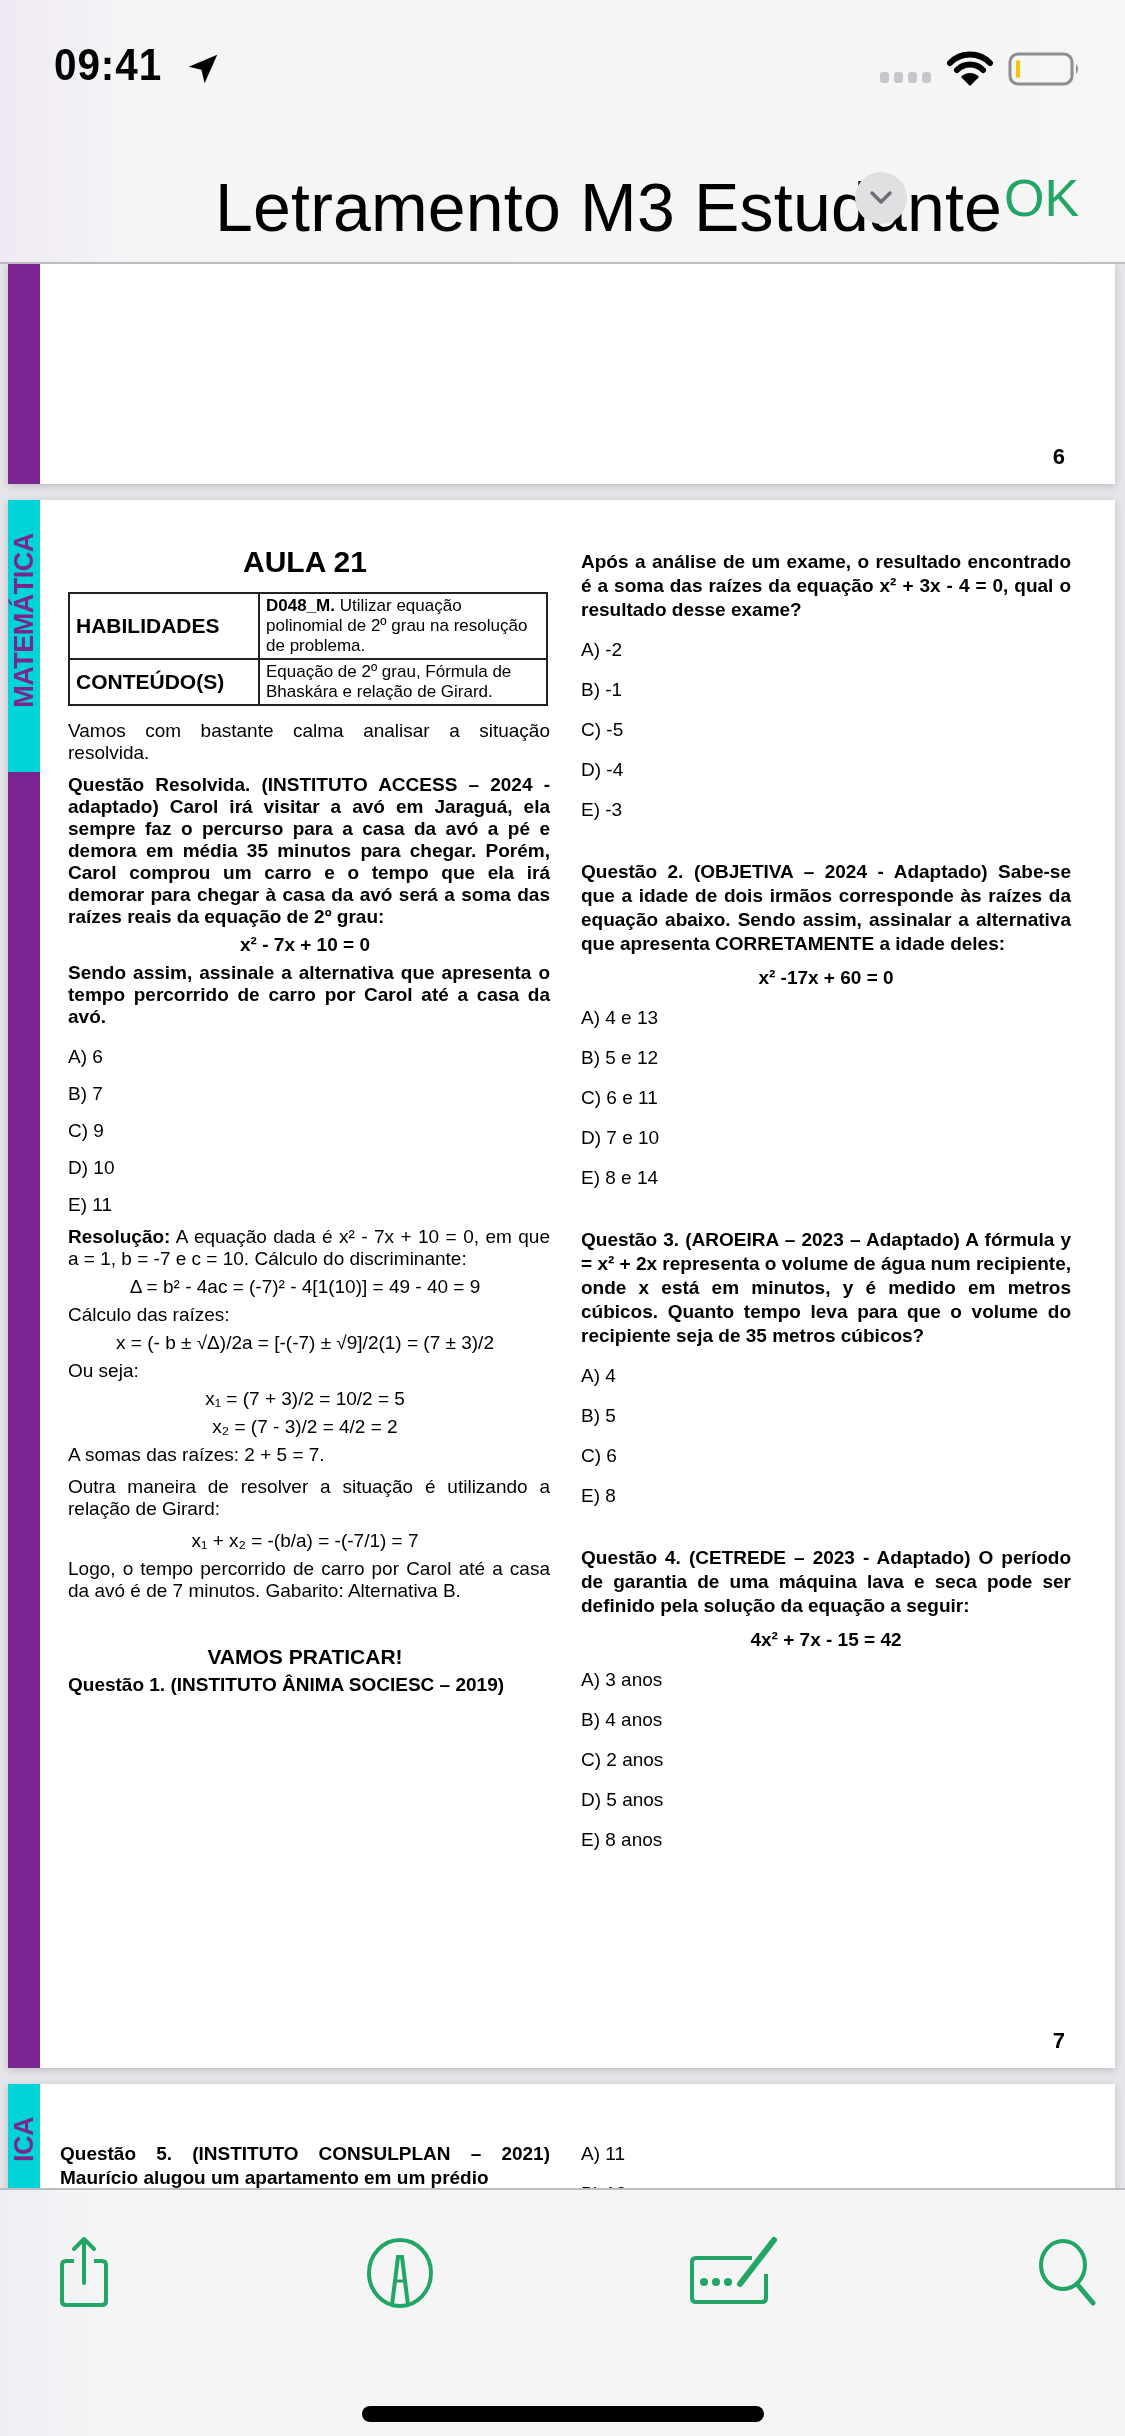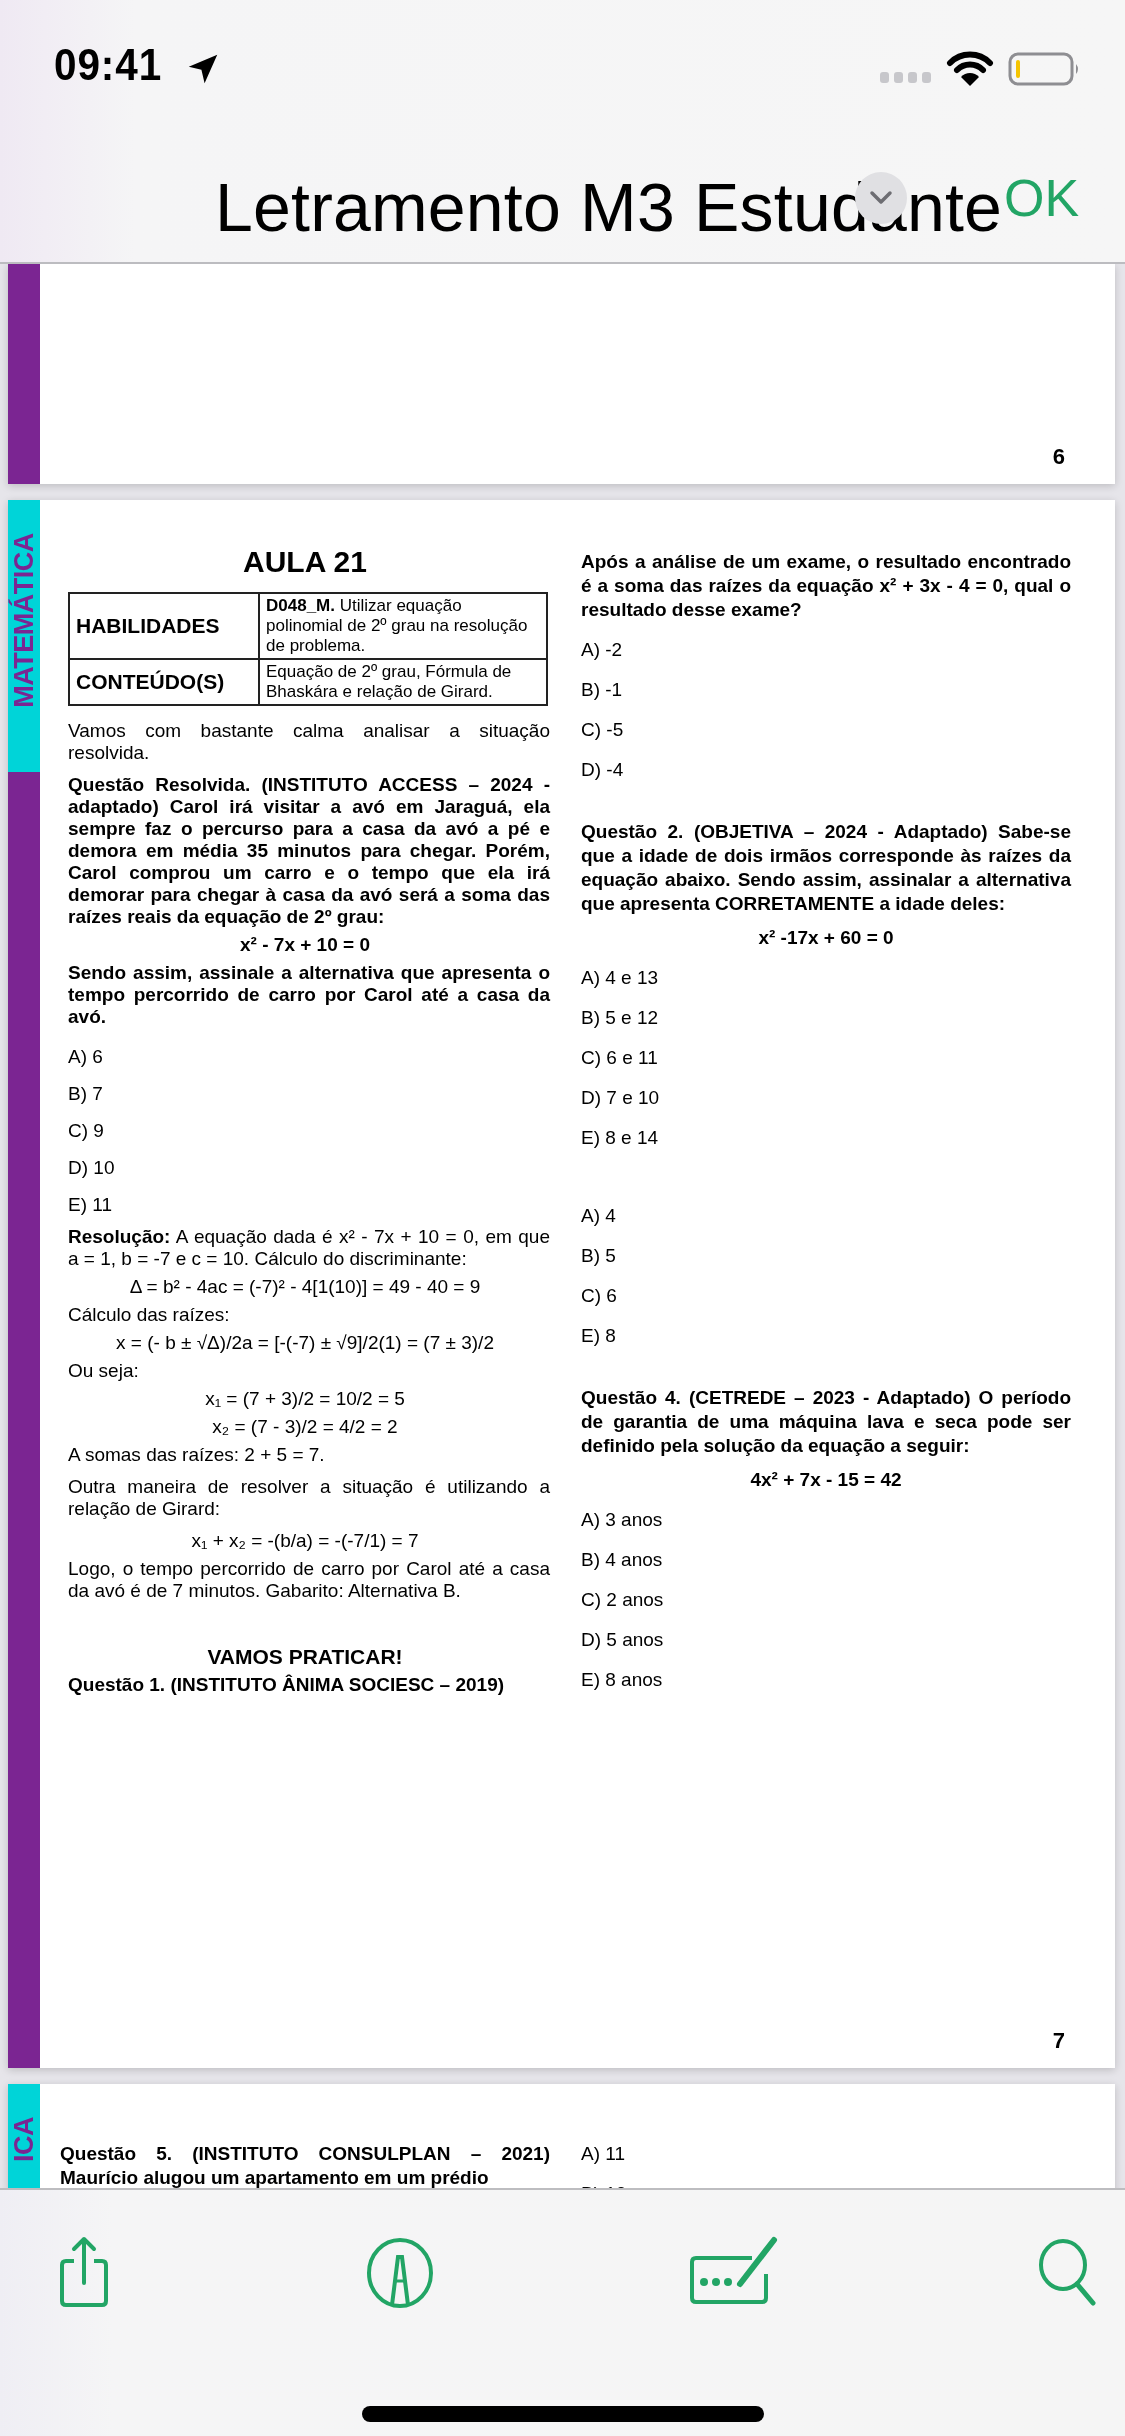--- a/index.html
+++ b/index.html
@@ -197,29 +197,31 @@
     <div class="center-title">VAMOS PRATICAR!</div>
     <div class="p bold" style="margin-top:6px">Questão 1. (INSTITUTO ÂNIMA SOCIESC – 2019)</div>
   </div>
 
   <div class="col-right">
     <div class="q">Após a análise de um exame, o resultado encontrado é a soma das raízes da equação x² + 3x - 4 = 0, qual o resultado desse exame?</div>
     <div class="opt">A) -2</div>
     <div class="opt">B) -1</div>
     <div class="opt">C) -5</div>
     <div class="opt">D) -4</div>
+    <div class="opt">E) -3</div>
     <div class="gap"></div>
     <div class="q">Questão 2. (OBJETIVA – 2024 - Adaptado) Sabe-se que a idade de dois irmãos corresponde às raízes da equação abaixo. Sendo assim, assinalar a alternativa que apresenta CORRETAMENTE a idade deles:</div>
     <div class="eq" style="margin-top:10px">x² -17x + 60 = 0</div>
     <div class="opt">A) 4 e 13</div>
     <div class="opt">B) 5 e 12</div>
     <div class="opt">C) 6 e 11</div>
     <div class="opt">D) 7 e 10</div>
     <div class="opt">E) 8 e 14</div>
     <div class="gap"></div>
+    <div class="q">Questão 3. (AROEIRA – 2023 – Adaptado) A fórmula y = x² + 2x representa o volume de água num recipiente, onde x está em minutos, y é medido em metros cúbicos. Quanto tempo leva para que o volume do recipiente seja de 35 metros cúbicos?</div>
     <div class="opt">A) 4</div>
     <div class="opt">B) 5</div>
     <div class="opt">C) 6</div>
     <div class="opt">E) 8</div>
     <div class="gap"></div>
     <div class="q">Questão 4. (CETREDE – 2023 - Adaptado) O período de garantia de uma máquina lava e seca pode ser definido pela solução da equação a seguir:</div>
     <div class="eq" style="margin-top:10px">4x² + 7x - 15 = 42</div>
     <div class="opt">A) 3 anos</div>
     <div class="opt">B) 4 anos</div>
     <div class="opt">C) 2 anos</div>

